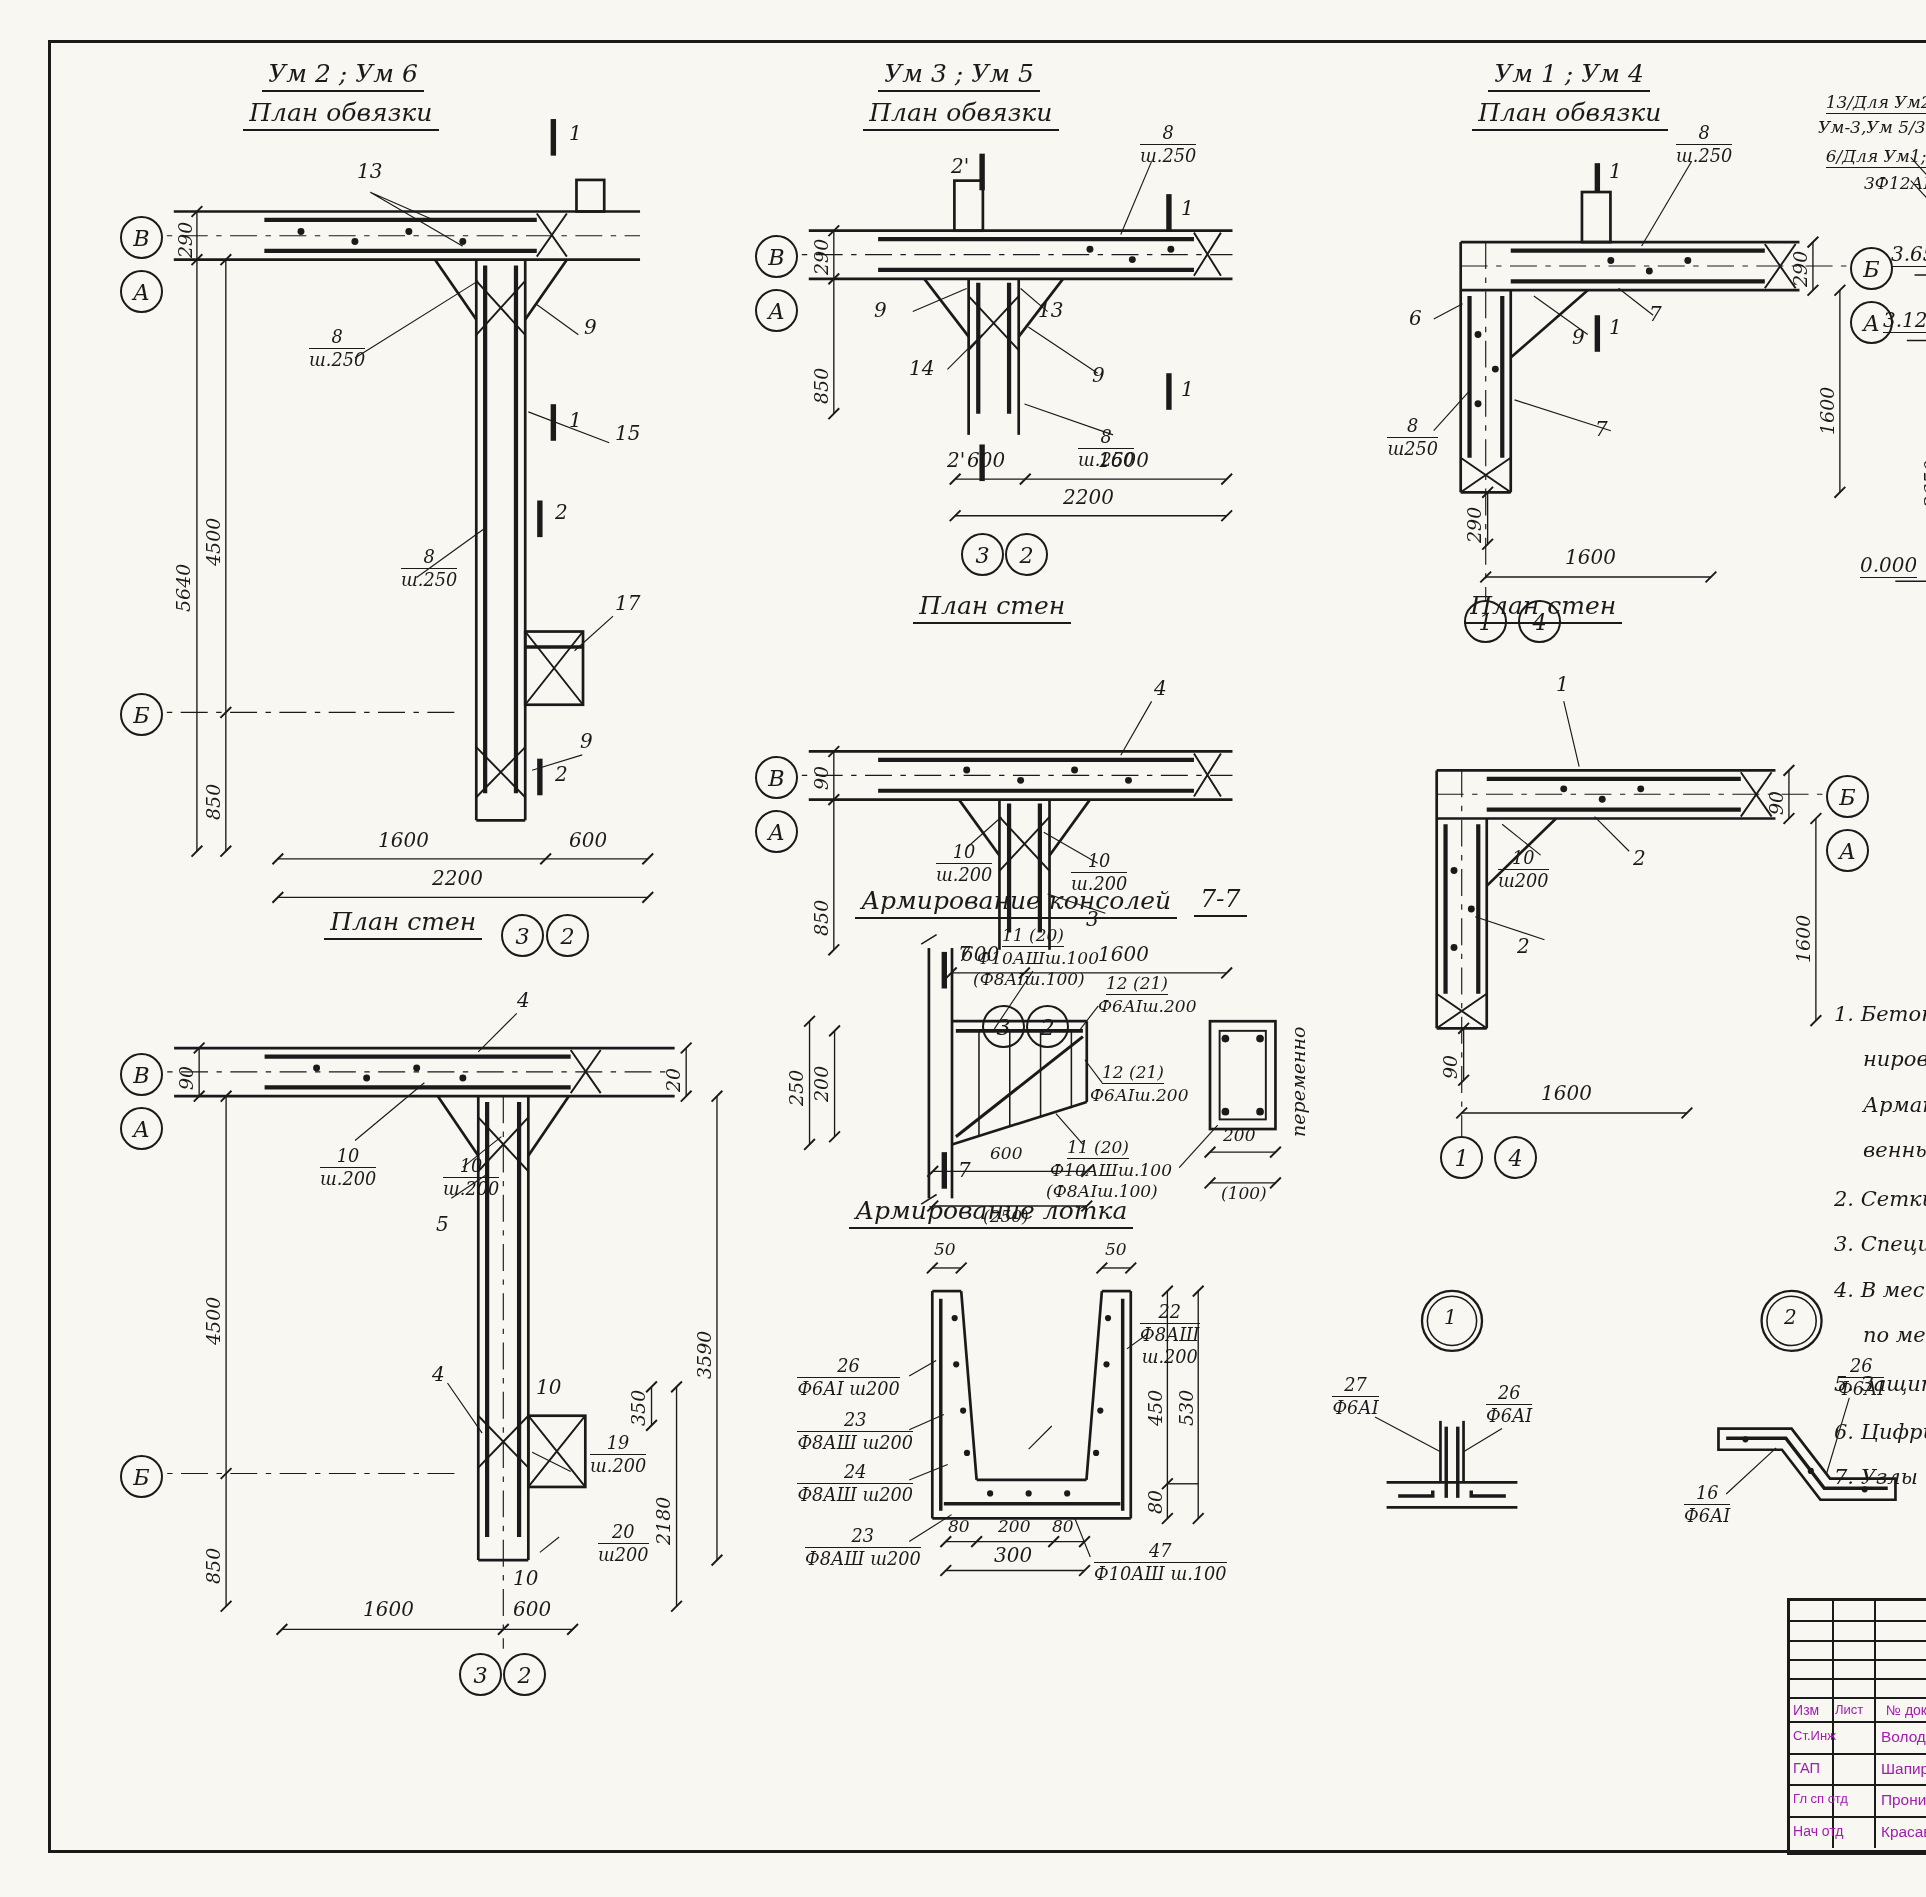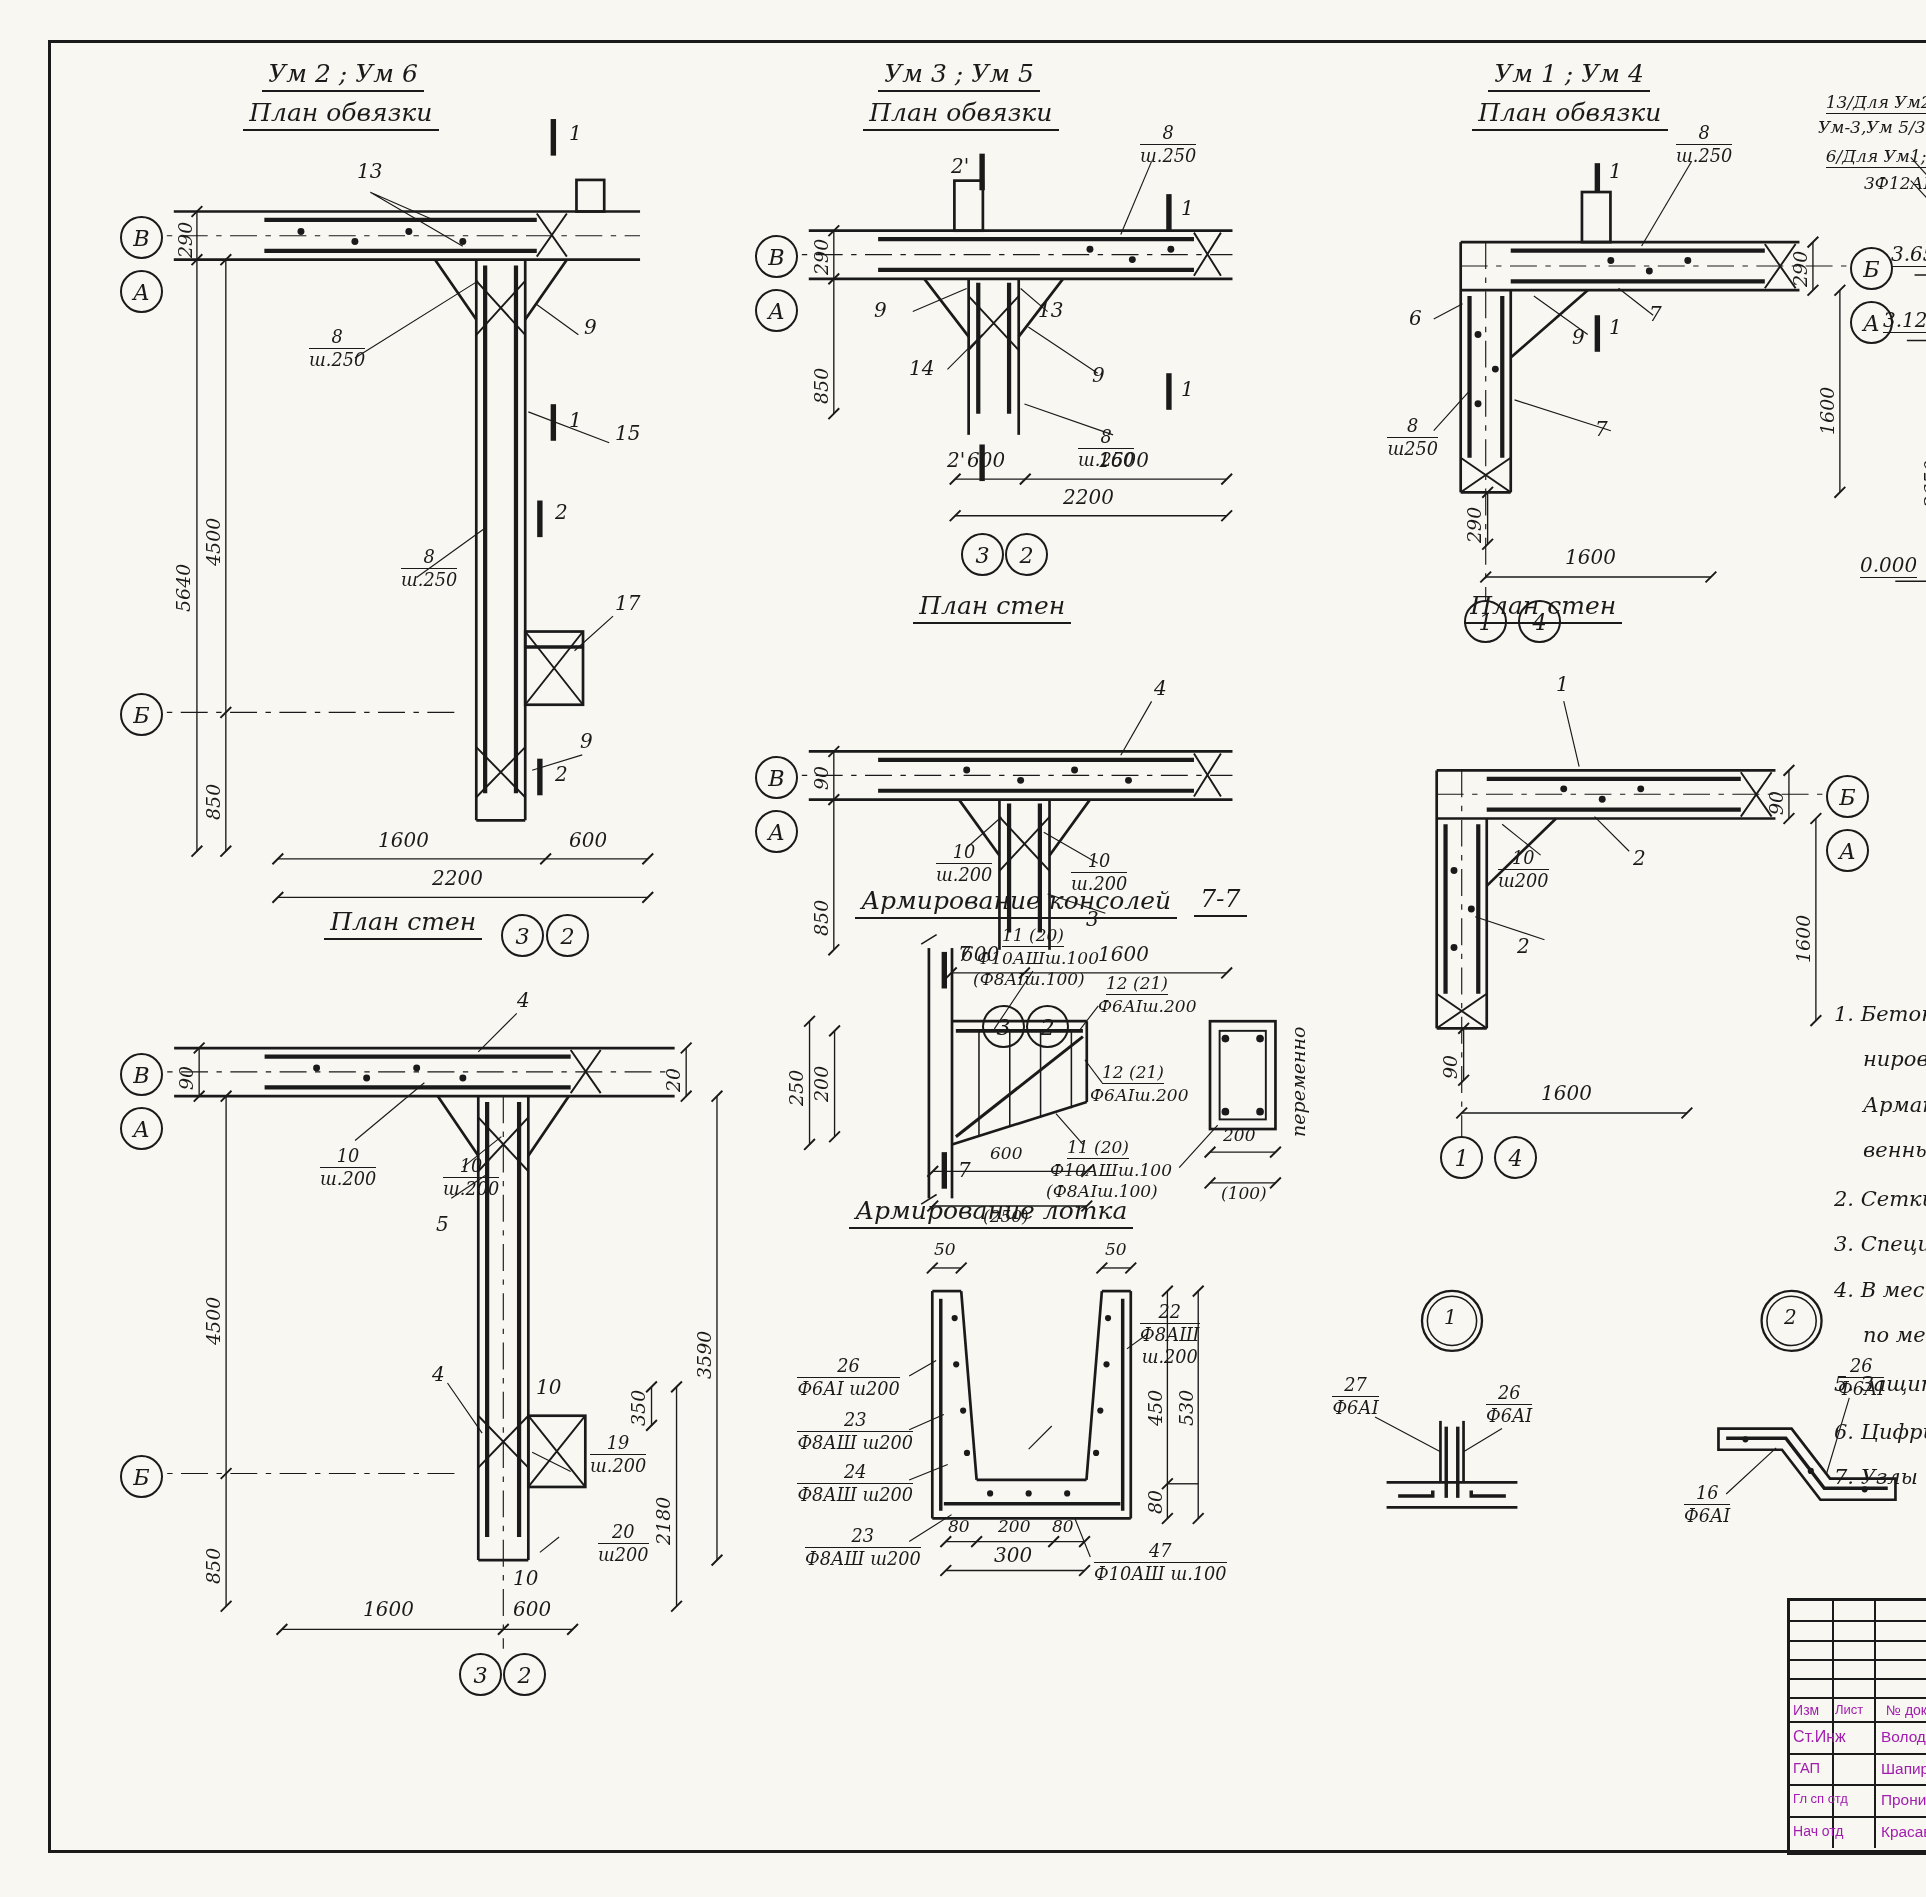--- a/index.html
+++ b/index.html
@@ -645,21 +645,21 @@
   <div class="hl" style="top:77px;width:369px"></div>
   <div class="hl" style="top:96px;width:369px"></div>
   <div class="hl" style="top:120px;width:369px"></div>
   <div class="hl" style="top:152px;width:369px"></div>
   <div class="hl" style="top:183px;width:369px"></div>
   <div class="hl" style="top:215px;width:369px"></div>
   <div class="sc" style="left:3.1px;top:101px;font-size:14px">Изм</div>
   <div class="sc" style="left:45px;top:101px;font-size:13px">Лист</div>
   <div class="sc" style="left:96px;top:101px;font-size:14px">№ докум</div>
 
-  <div class="sc" style="left:3.1px;top:127px;font-size:16px">Ст.Инж</div>
+  <div class="sc" style="left:3.1px;top:127px;font-size:13px">Ст.Инж</div>
   <div class="sc" style="left:91px;top:127px;font-size:15.4px">Володин</div>
   <div class="sc" style="left:3.1px;top:159px;font-size:14.6px">ГАП</div>
   <div class="sc" style="left:91px;top:159px;font-size:15.4px">Шапиро</div>
   <div class="sc" style="left:3.1px;top:190px;font-size:13px">Гл сп отд</div>
   <div class="sc" style="left:91px;top:190px;font-size:15.4px">Пронин</div>
   <div class="sc" style="left:3.1px;top:222px;font-size:14px">Нач отд</div>
   <div class="sc" style="left:91px;top:222px;font-size:15.4px">Красавин</div>
 
 </div>
 

